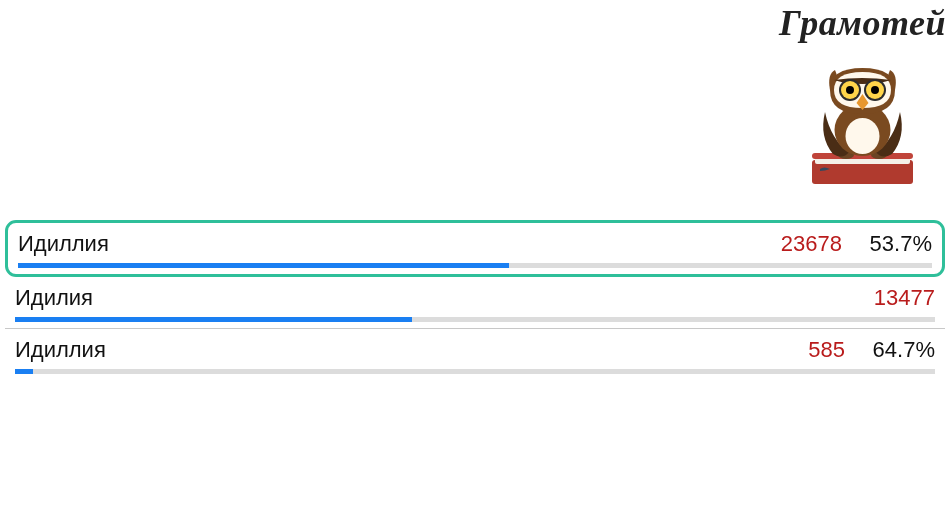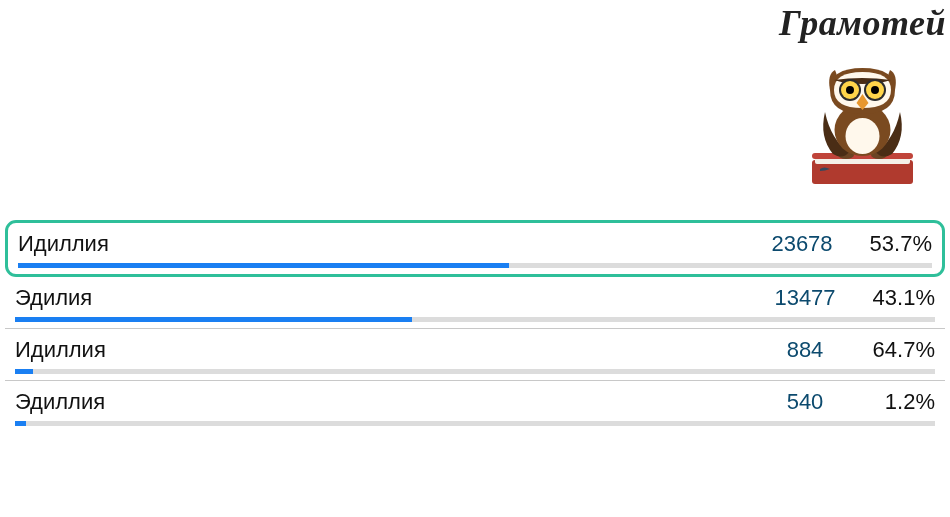--- a/index.html
+++ b/index.html
@@ -45,23 +45,23 @@
     align-items: baseline;
     width: 100%;
   }
   .label {
     flex: 1;
     font-size: 22px;
     color: #111;
   }
   .count {
     font-size: 22px;
-    color: #0c4a6e;
+    color: #b91c1c;
     min-width: 80px;
-    text-align: center;
+    text-align: right;
   }
   .percent {
     font-size: 22px;
     color: #111;
     min-width: 90px;
     text-align: right;
   }
   .bar {
     margin-top: 6px;
     width: 100%;
@@ -130,41 +130,30 @@
       <div class="label">Идиллия</div>
       <div class="count">23678</div>
       <div class="percent">53.7%</div>
     </div>
     <div class="bar">
       <div class="bar-fill" style="width: 53.7%;"></div>
     </div>
   </div>
   <div class="option">
     <div class="row">
-      <div class="label">Эдилия</div>
+      <div class="label">Идилия</div>
       <div class="count">13477</div>
-      <div class="percent">43.1%</div>
     </div>
     <div class="bar">
       <div class="bar-fill" style="width: 43.1%;"></div>
     </div>
   </div>
   <div class="option">
     <div class="row">
       <div class="label">Идиллия</div>
-      <div class="count">884</div>
+      <div class="count">585</div>
       <div class="percent">64.7%</div>
     </div>
     <div class="bar">
       <div class="bar-fill" style="width: 2%;"></div>
     </div>
   </div>
-  <div class="option">
-    <div class="row">
-      <div class="label">Эдиллия</div>
-      <div class="count">540</div>
-      <div class="percent">1.2%</div>
-    </div>
-    <div class="bar">
-      <div class="bar-fill" style="width: 1.2%;"></div>
-    </div>
-  </div>
 </div>
 
 </body></html>

